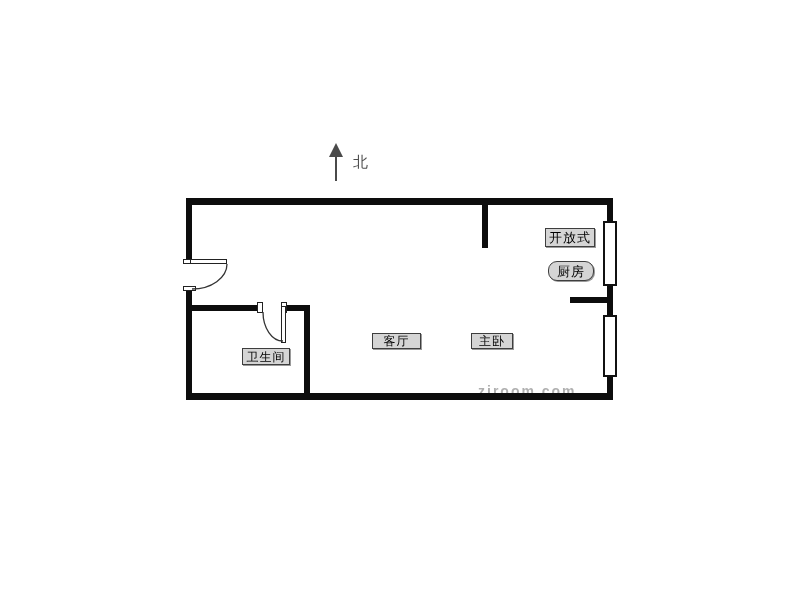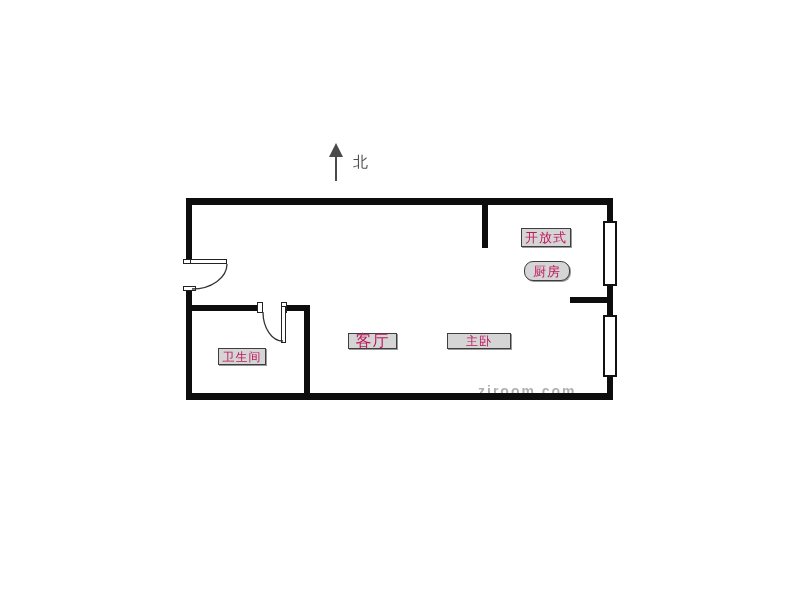--- a/index.html
+++ b/index.html
@@ -56,23 +56,24 @@
     position: absolute;
     background: #d5d5d5;
     border: 1px solid #3e3e3e;
     box-shadow: 1px 1px 0 #9a9a9a;
     box-sizing: border-box;
     display: flex;
     align-items: center;
     justify-content: center;
     font-size: 13px;
     line-height: 1;
-    color: #be185d;
+    color: #000000;
     z-index: 4;
     letter-spacing: 1px;
+    margin-left: 24px;
   }
   
   #compass { position: absolute; z-index: 2; }
   #compass-line {
     position: absolute;
     left: 335px; top: 155px;
     width: 2px; height: 26px;
     background: #4a4a4a;
   }
   #compass-head {
@@ -147,20 +148,20 @@
 
   <div class="room-label" style="left:521px; top:228px; width:50px; height:19px;">
     <span>开放式</span>
   </div>
   <div class="room-label" style="left:524px; top:261px; width:46px; height:20px;border-radius:9px;">
     <span>厨房</span>
   </div>
   <div class="room-label" style="left:218px; top:348px; width:48px; height:17px; font-size:12px;text-align:center;">
     <span>卫生间</span>
   </div>
-  <div class="room-label" style="left:348px; top:333px; width:49px; height:16px; font-size:16px;">
+  <div class="room-label" style="left:348px; top:333px; width:49px; height:16px; font-size:12px;">
     <span>客厅</span>
   </div>
-  <div class="room-label" style="left:447px; top:333px; width:64px; height:16px; font-size:12px;">
+  <div class="room-label" style="left:447px; top:333px; width:42px; height:16px; font-size:12px;">
     <span>主卧</span>
   </div>
 
 </div>
 
 </body></html>

